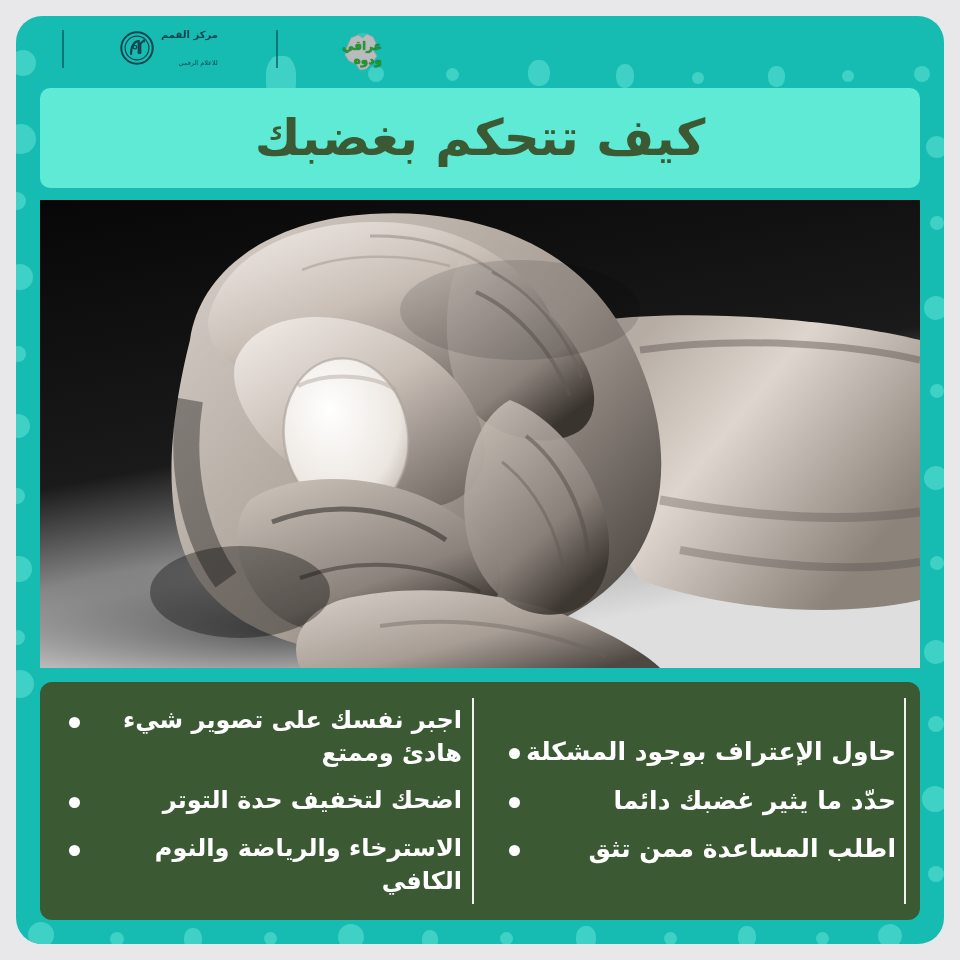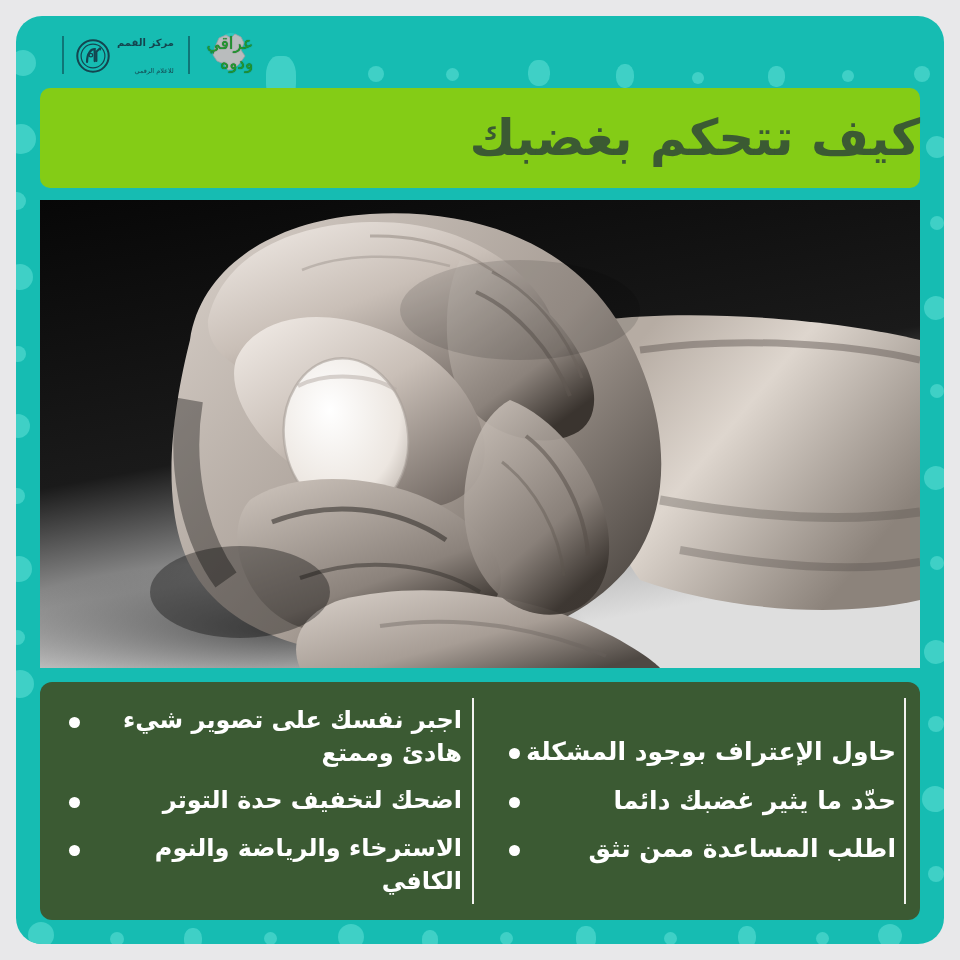--- a/index.html
+++ b/index.html
@@ -18,45 +18,45 @@
   }
   
   .bubbles{position:absolute;inset:0;pointer-events:none;}
   .bub{position:absolute;border-radius:50%;background:#3fd0c6;}
 
   
   .header{
     position:absolute;left:0;top:0;width:100%;height:72px;
     display:flex;align-items:center;
   }
-  .logo-group{display:flex;align-items:flex-end;margin-left:34px;}
+  .logo-group{display:flex;align-items:flex-start;margin-left:34px;gap:44px;}
   .vrule{width:2px;height:38px;background:#0d5f63;opacity:.75;margin:0 12px;}
   .vrule2{width:2px;height:38px;background:#0d5f63;opacity:.75;margin:0 14px;}
   .mark{display:flex;align-items:center;gap:7px;}
   .seal{width:34px;height:34px;flex:none;}
   .mark-txt{display:flex;flex-direction:column;align-items:flex-end;line-height:1;}
   .mark-txt .l1{font-size:10px;font-weight:bold;color:#14454f;direction:rtl;}
   .mark-txt .l2{font-size:6.5px;color:#14454f;direction:rtl;margin-top:20px;}
   .iraq{position:relative;width:48px;height:44px;flex:none;}
   .iraq svg{position:absolute;inset:0;}
   .iraq-word{
     position:absolute;left:6px;top:13px;width:40px;height:20px;
     display:flex;align-items:center;justify-content:center;
-    font-size:17px;font-weight:normal;direction:rtl;
+    font-size:12px;font-weight:bold;direction:rtl;
     color:#1f9b2f;text-shadow:0 0 1px #103b12;
     letter-spacing:-.5px;
   }
 
   
   .title-banner{
     position:absolute;left:24px;top:72px;
     width:880px;height:100px;
-    background:#84cc16;
+    background:#5eead4;
     border-radius:10px;
-    display:flex;align-items:center;justify-content:flex-end;
+    display:flex;align-items:center;justify-content:center;
   }
   .title-banner h1{
     margin:0;
     font-size:50px;font-weight:bold;
     color:#3b5a33;
     direction:rtl;
     font-family:"DejaVu Sans","Liberation Sans",sans-serif;
     line-height:1;
     letter-spacing:0px;
   }

